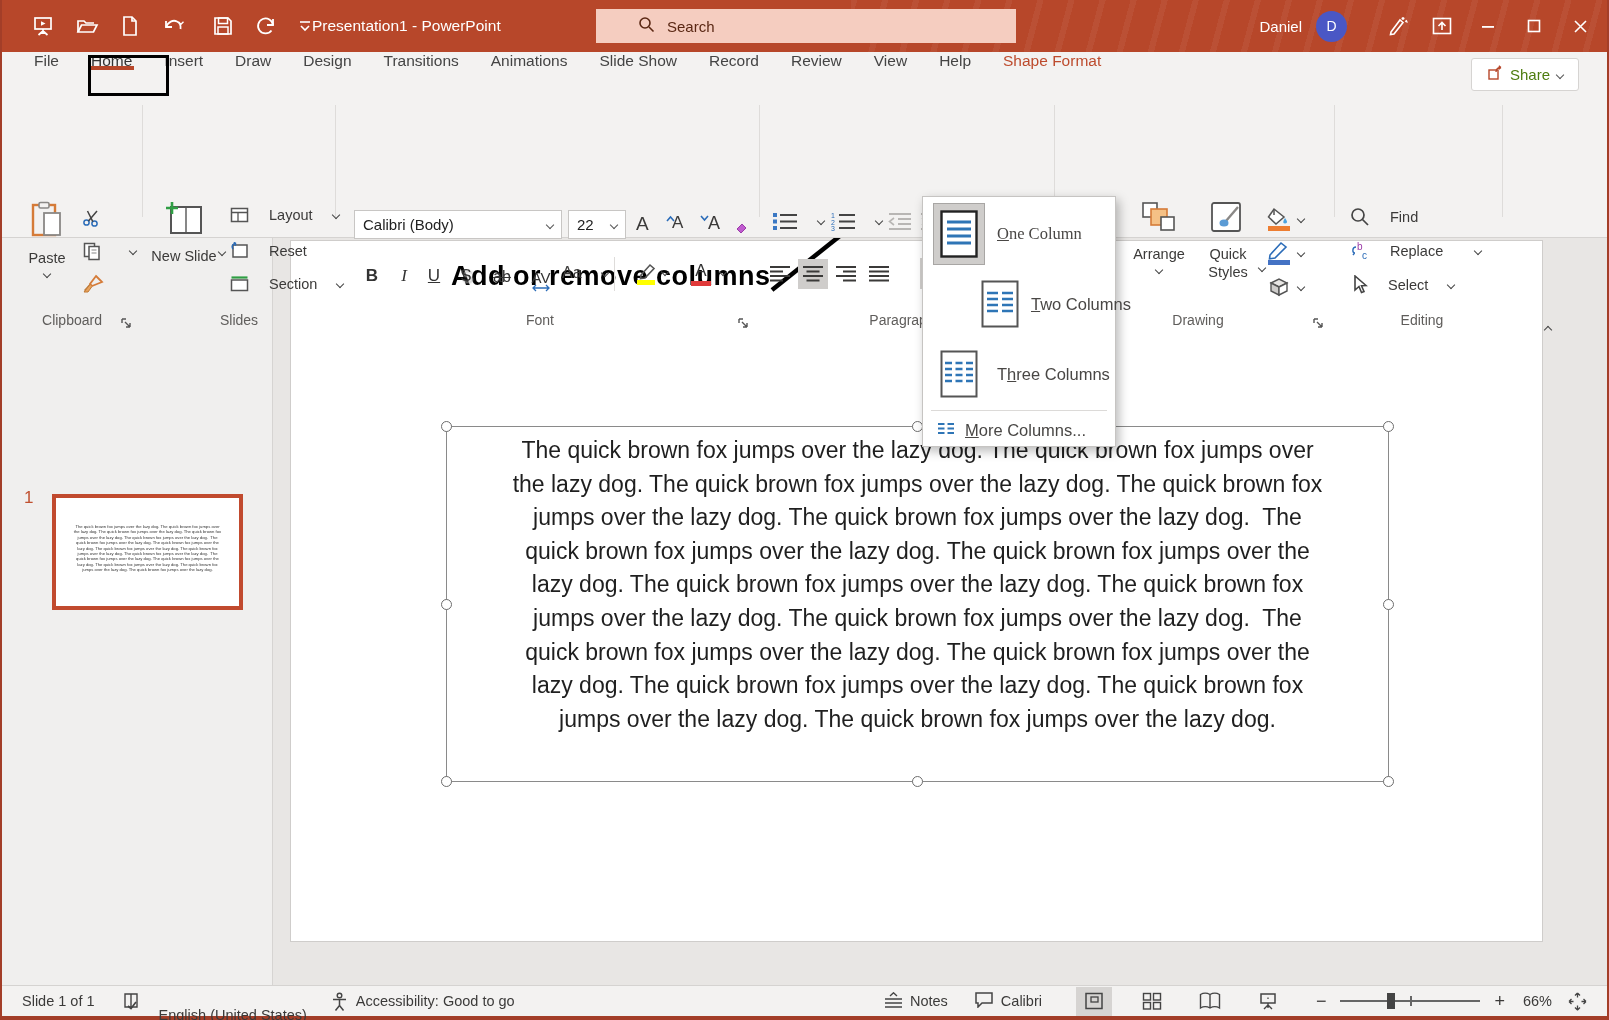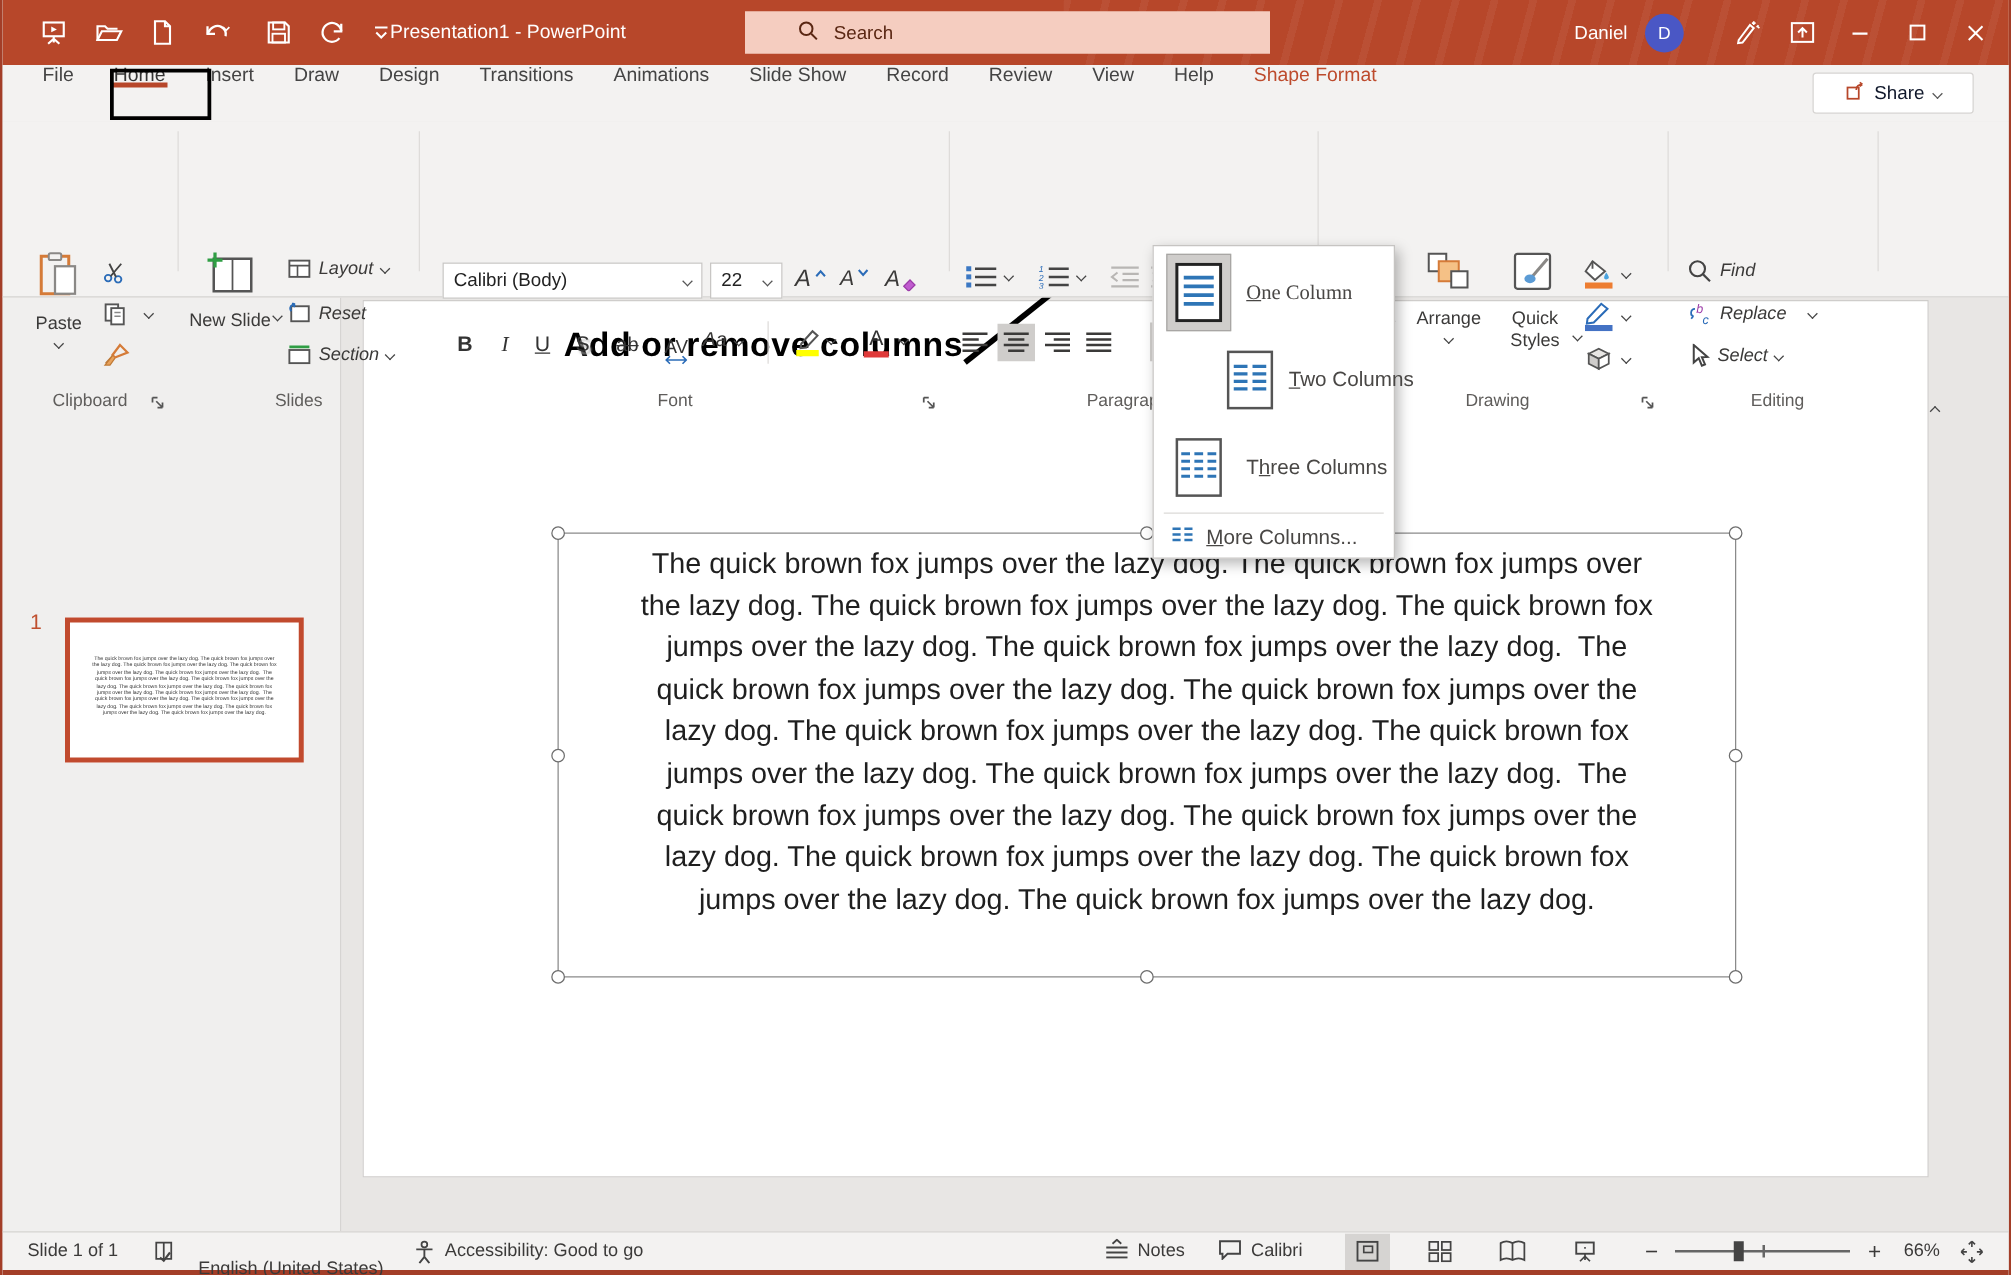--- a/index.html
+++ b/index.html
@@ -21,31 +21,31 @@
   .tb-btn { width:46px; height:52px; display:flex; align-items:center; justify-content:center; }
 
   
   .tabrow { position:absolute; left:0; top:52px; width:1605px; height:45px; background:#f3f2f1; z-index:40; }
   .tabs { display:flex; align-items:flex-start; height:45px; margin-left:16px; }
   .tab { padding:0 16px; display:flex; align-items:center; font-size:15.5px; color:#444; position:relative; cursor:pointer; white-space:nowrap;}
   .tab.active { color:#333; }
   .tab.active::after { content:""; position:absolute; left:14px; right:14px; bottom:0; height:4px; background:#b7472a; }
   .tab.contextual { color:#bd4b2d; }
   .home-annot { position:absolute; left:86px; top:3px; width:81px; height:41px; border:3px solid #000; pointer-events:none; }
-  .share-btn { position:absolute; right:28px; top:6px; width:129px; height:33px; background:#fff; border:1px solid #d6d4d2; border-radius:3px; display:flex; align-items:center; justify-content:center; gap:7px; color:#0f172a; font-size:15px; cursor:pointer; }
+  .share-btn { position:absolute; right:28px; top:6px; width:108px; height:33px; background:#fff; border:1px solid #d6d4d2; border-radius:3px; display:flex; align-items:center; justify-content:center; gap:7px; color:#4d7c0f; font-size:15px; cursor:pointer; }
   .share-btn .chv { border-color:#555; }
 
   
   .ribbon { position:absolute; left:0; top:97px; width:1605px; height:141px; background:#f3f2f1; border-bottom:1px solid #d5d3d1; z-index:30; }
   .gdiv { position:absolute; top:8px; width:1px; height:112px; background:#dedcda; }
   .glabel { position:absolute; top:215px; font-size:14px; color:#5f5d5b; text-align:center; transform:translateX(-50%); white-space:nowrap;}
   .launcher { position:absolute; top:219px; width:14px; height:14px; cursor:pointer; }
   .bigbtn { position:absolute; top:104px; height:94px; display:flex; flex-direction:column; align-items:center; font-size:14.5px; color:#3b3a39; cursor:pointer; text-align:center; line-height:18px;}
   .bigbtn .ico { margin-bottom:6px; }
-  .smallbtn { position:absolute; display:flex; align-items:center; gap:6px; font-size:14.5px; color:#3b3a39; cursor:pointer; white-space:nowrap;font-style:italic;}
+  .smallbtn { position:absolute; display:flex; align-items:center; gap:20px; font-size:14.5px; color:#3b3a39; cursor:pointer; white-space:nowrap;}
   .chv { width:6px; height:6px; border-right:1.6px solid #444; border-bottom:1.6px solid #444; transform:rotate(45deg); display:inline-block; flex:0 0 auto;}
   .combo { position:absolute; height:29px; background:#fff; border:1px solid #c8c6c4; display:flex; align-items:center; font-size:15px; color:#222; padding-left:8px; cursor:pointer;}
   .combo .chv { position:absolute; right:8px; border-color:#555;}
   .fbtn { position:absolute; top:161px; height:32px; display:flex; align-items:flex-end; padding-bottom:4px; justify-content:center; color:#333; cursor:pointer; }
   .alignbtn { position:absolute; top:162px; width:30px; height:30px; display:flex; align-items:center; justify-content:center; cursor:pointer;}
   .alignbtn.sel { background:#cfcdcb; }
   .colbtn { position:absolute; left:918px; top:161px; width:54px; height:31px; background:#d2d0ce; display:flex; align-items:center; justify-content:center; gap:7px; cursor:pointer; }
   .minirow { position:absolute; display:flex; align-items:center; gap:6px; cursor:pointer; font-size:14.5px; color:#3b3a39;}
   .collapse-chv { position:absolute; left:1543px; top:222px; cursor:pointer;}
   .collapse-chv .chv{ transform:rotate(225deg); }

